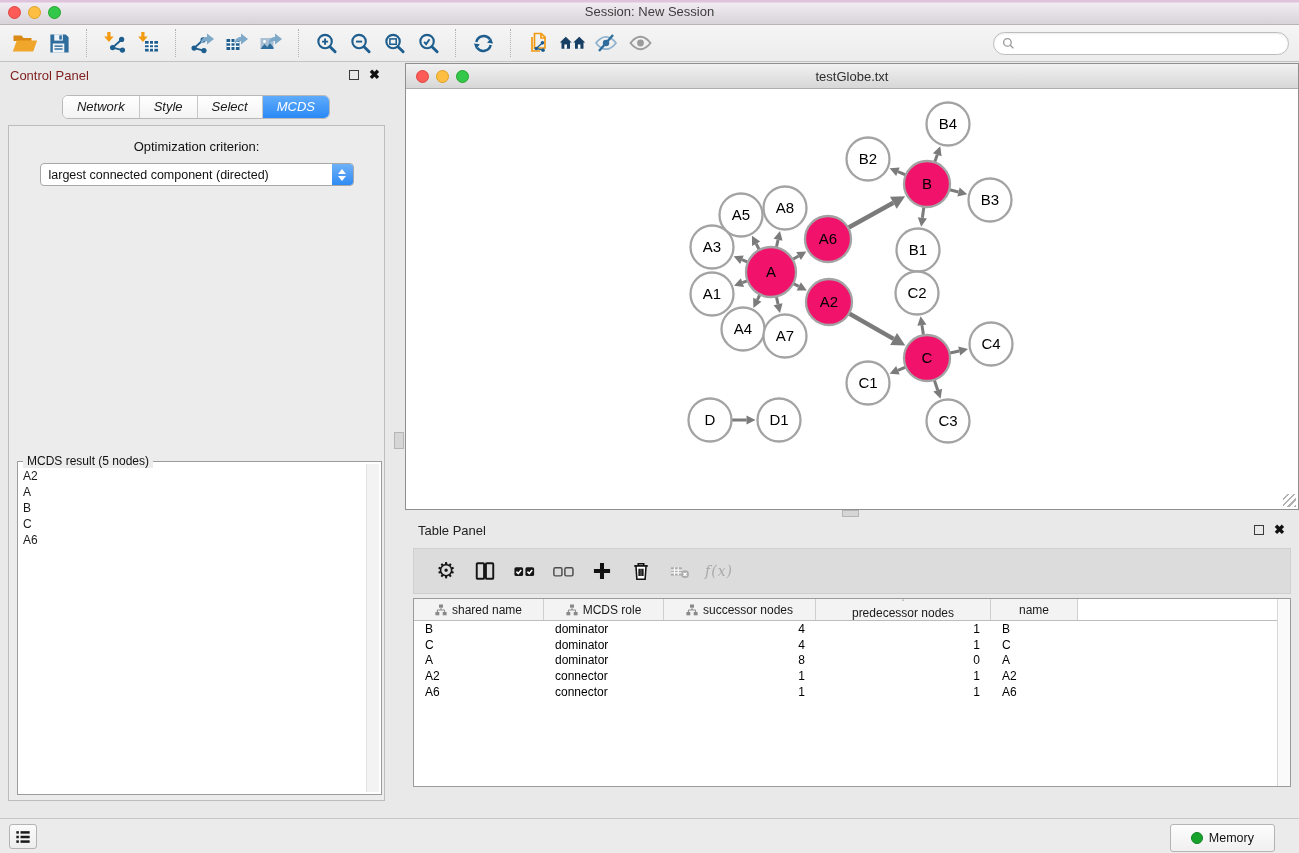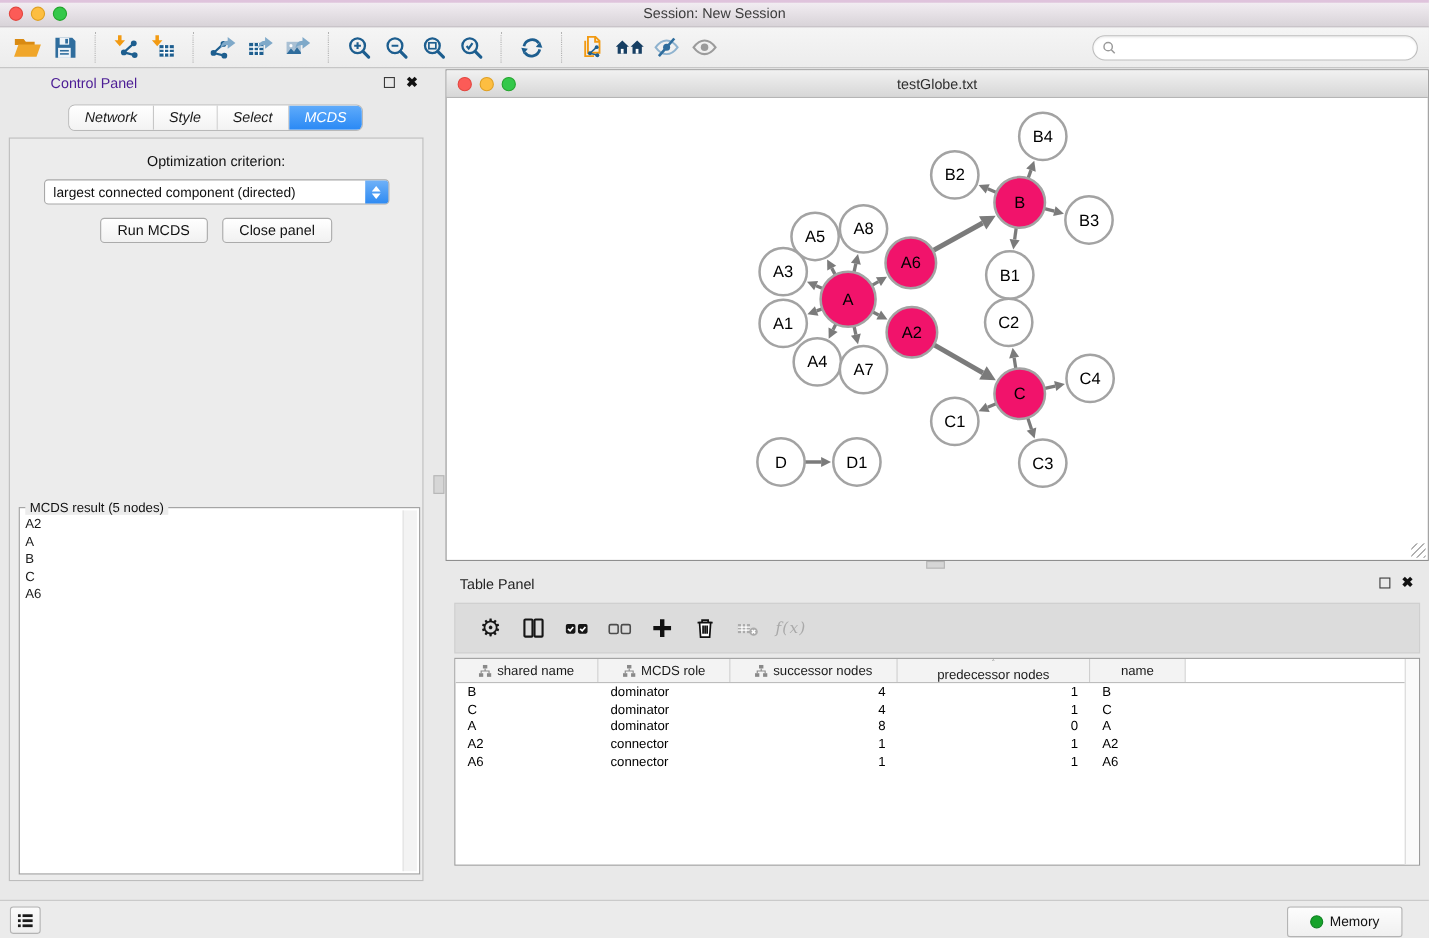--- a/index.html
+++ b/index.html
@@ -39,21 +39,21 @@
     box-shadow: inset 0 1px 2px rgba(0,0,0,0.08);
   }
   .search-wrap input { border:none; outline:none; flex:1; font-size:12px; background:transparent; margin-left:4px; }
   
   .panel-head-icons { display:flex; gap:10px; align-items:center; }
   .float-box { width:10px; height:10px; border:1.6px solid #3a3a3a; display:inline-block; }
   .close-x { font-size:13px; font-weight:bold; color:#111; line-height:10px; }
   
   .control-panel { position:absolute; left:0; top:63px; width:392px; height:750px; }
   .cp-header { height:24px; display:flex; align-items:center; padding:0 12px 0 10px; }
-  .cp-title { font-size:13px; color:#4c1d95;margin-left:36px; }
+  .cp-title { font-size:13px; color:#7f1d1d; }
   .cp-header .panel-head-icons { margin-left:auto; }
   .cp-tabs { position:absolute; top:32px; left:0; right:0; display:flex; justify-content:center; }
   .seg-group { display:flex; border:1px solid #b9b9b9; border-radius:6px; overflow:hidden; background:#fff; }
   .seg-tab {
     padding:3px 14px; font-size:13px; background:linear-gradient(#ffffff,#f3f3f3);
     border-right:1px solid #c7c7c7; color:#1a1a1a; cursor:default; line-height:16px;font-style:italic;
   }
   .seg-tab:last-child { border-right:none; }
   .seg-tab.active { background:linear-gradient(#5fabfb,#2a89f5); color:#fff; }
   .cp-body {
@@ -357,24 +357,20 @@
       </div>
     </div>
   <div class="cp-body">
     <div class="opt-label">Optimization criterion:</div>
     <div class="select-box">
       <span class="select-value">largest connected component (directed)</span>
       <span class="select-spin">
           <span class="spin-up"></span>
           <span class="spin-dn"></span>
         </span>
-    </div>
-    <div class="cp-buttons">
-      <button class="btn">Run MCDS</button>
-      <button class="btn">Close panel</button>
     </div>
     <div class="groupbox">
       <span class="groupbox-title">MCDS result (5 nodes)</span>
       <div class="result-list" id="result-list">
           <div class="result-item">A2</div>
           <div class="result-item">A</div>
           <div class="result-item">B</div>
           <div class="result-item">C</div>
           <div class="result-item">A6</div>
         </div>

